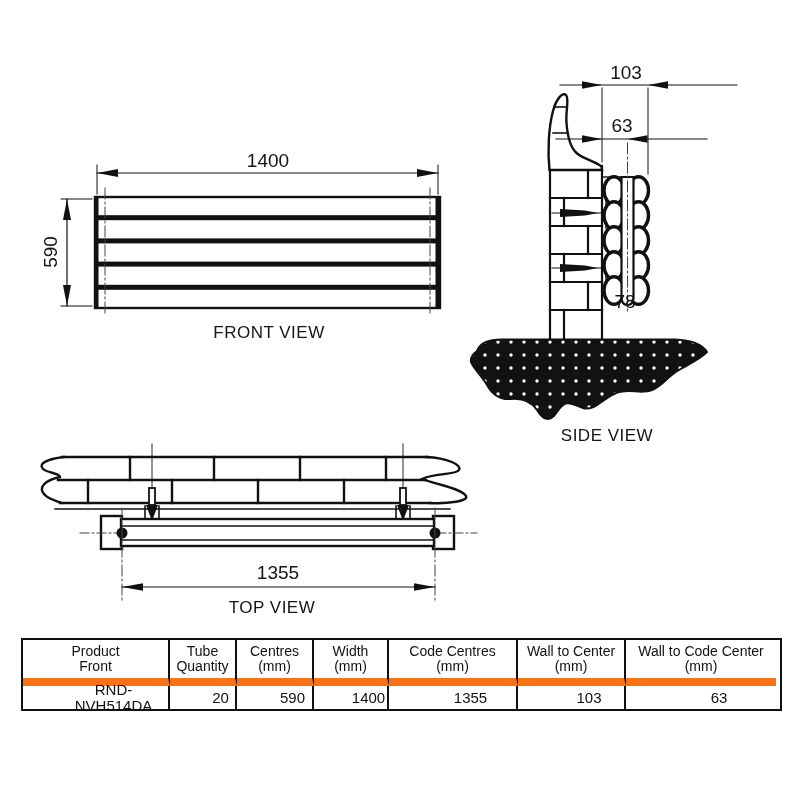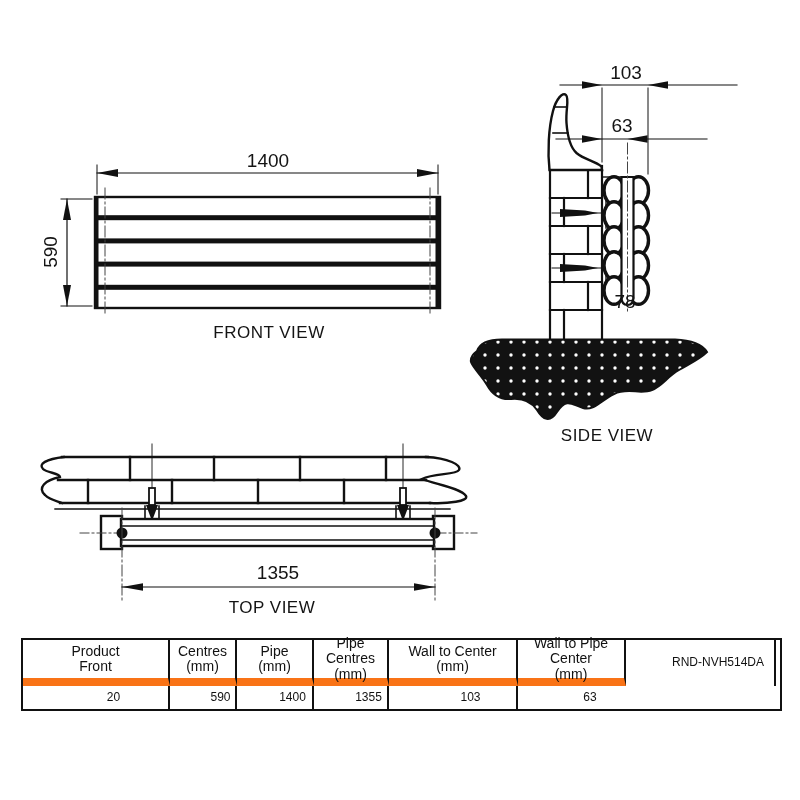--- a/index.html
+++ b/index.html
@@ -10,21 +10,21 @@
   .viewlbl{font-size:17px;letter-spacing:0.5px;}
   
   #spec-table{position:absolute;left:21px;top:638px;width:757px;border:2px solid #111;
               display:grid;grid-template-columns:147px 67px 77px 75px 129px 108px 150px;
               grid-template-rows:46px 23px;background:#fff;}
   .hcell,.dcell{border-right:2px solid #111;display:flex;flex-direction:column;
                 align-items:center;justify-content:center;text-align:center;
                 font-size:14px;line-height:15.5px;}
   .hcell{border-bottom:8px solid #f97316;padding-top:0;}
   .hcell:nth-child(7),.dcell:last-child{border-right:none;}
-  .dcell{flex-direction:row;font-size:12px;margin-left:36px;}
+  .dcell{flex-direction:row;font-size:15px;margin-left:36px;}
 </style>
 </head>
 <body>
 
 <div id="canvas">
 
 <svg width="800" height="632" viewBox="0 0 800 632">
   <defs>
     <pattern id="dotpat" x="0" y="0" width="13" height="13" patternUnits="userSpaceOnUse">
       <rect width="13" height="13" fill="#121212"></rect>
@@ -207,37 +207,41 @@
   </g>
 </svg>
 
 
 <div id="spec-table">
   <div class="hcell">
     <span>Product</span>
     <span>Front</span>
   </div>
   <div class="hcell">
+    <span>Tube</span>
+    <span>Quantity</span>
+  </div>
+  <div class="hcell">
     <span>Centres</span>
     <span>(mm)</span>
   </div>
   <div class="hcell">
-    <span>Pipe</span>
-    <span>(mm)</span>
-  </div>
-  <div class="hcell">
-    <span>Pipe Centres</span>
+    <span>Width</span>
+    <span>(mm)</span>
+  </div>
+  <div class="hcell">
+    <span>Code Centres</span>
     <span>(mm)</span>
   </div>
   <div class="hcell">
     <span>Wall to Center</span>
     <span>(mm)</span>
   </div>
   <div class="hcell">
-    <span>Wall to Pipe Center</span>
+    <span>Wall to Code Center</span>
     <span>(mm)</span>
   </div>
 
   <div class="dcell">
         <span>RND-NVH514DA</span>
       </div>
   <div class="dcell">
         <span>20</span>
       </div>
   <div class="dcell">

